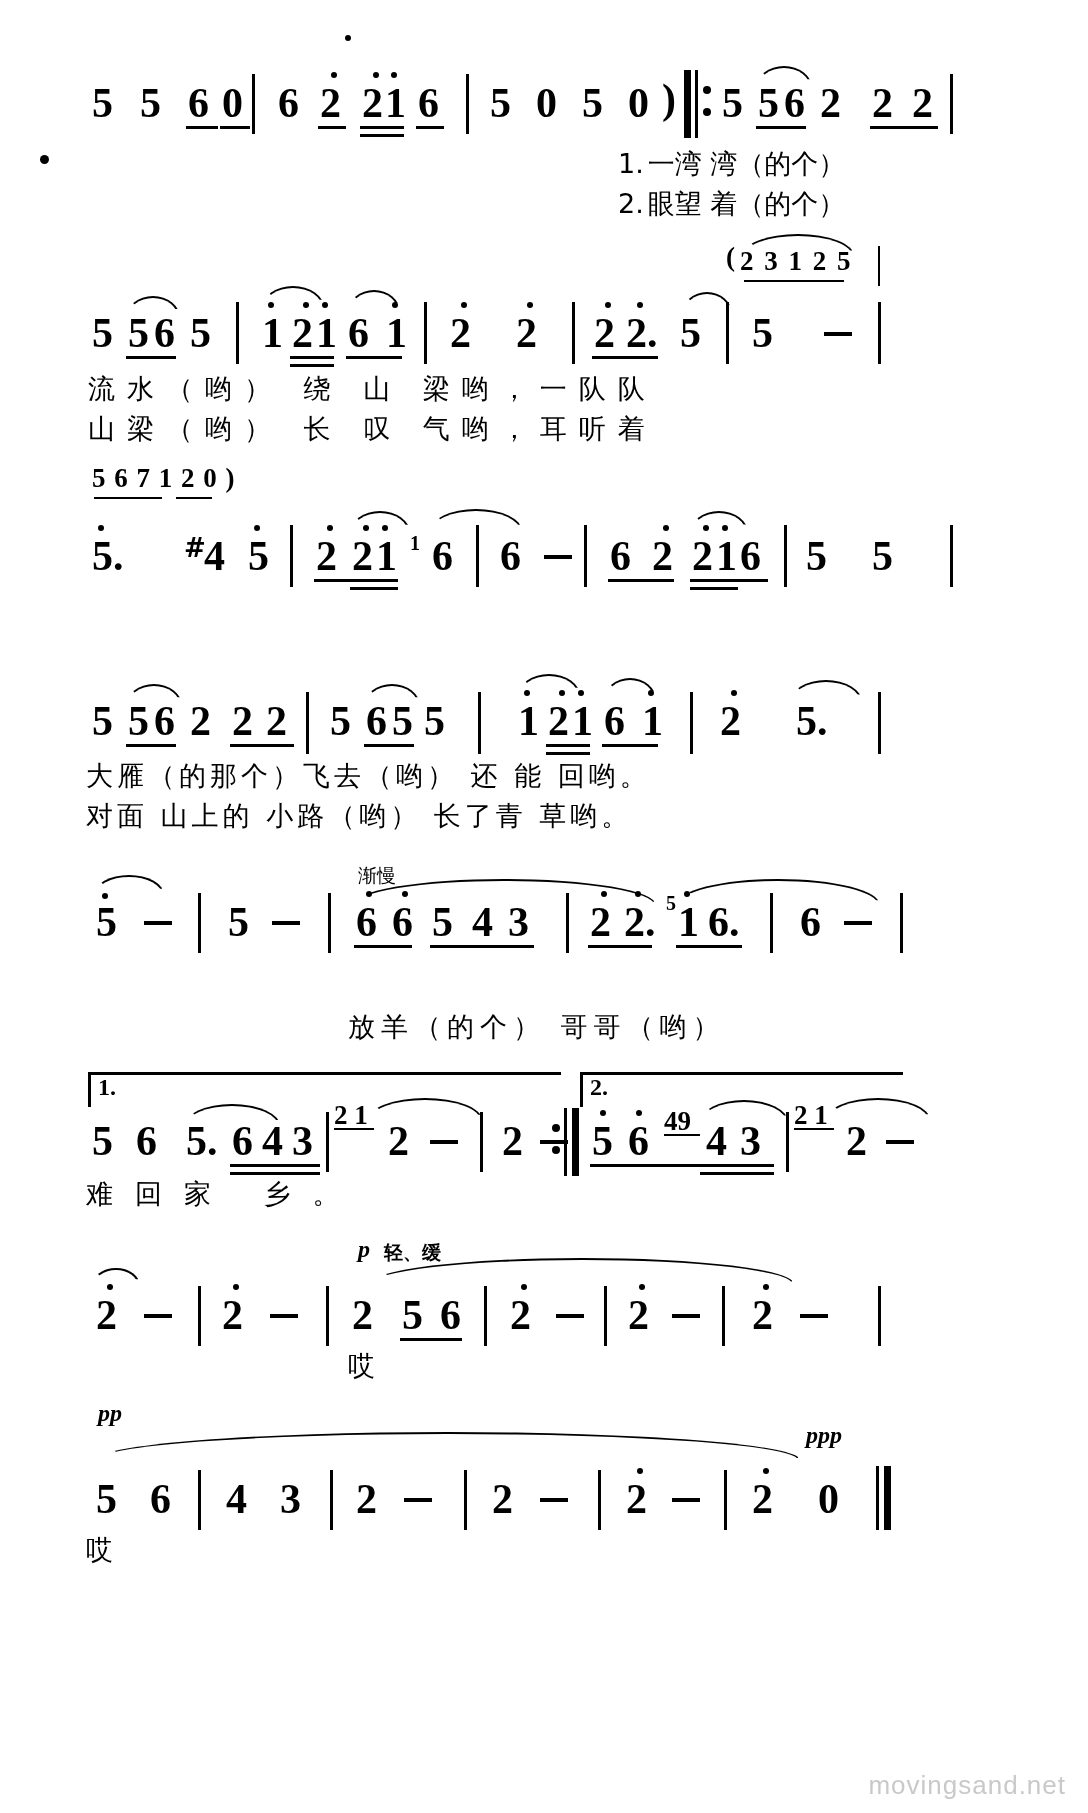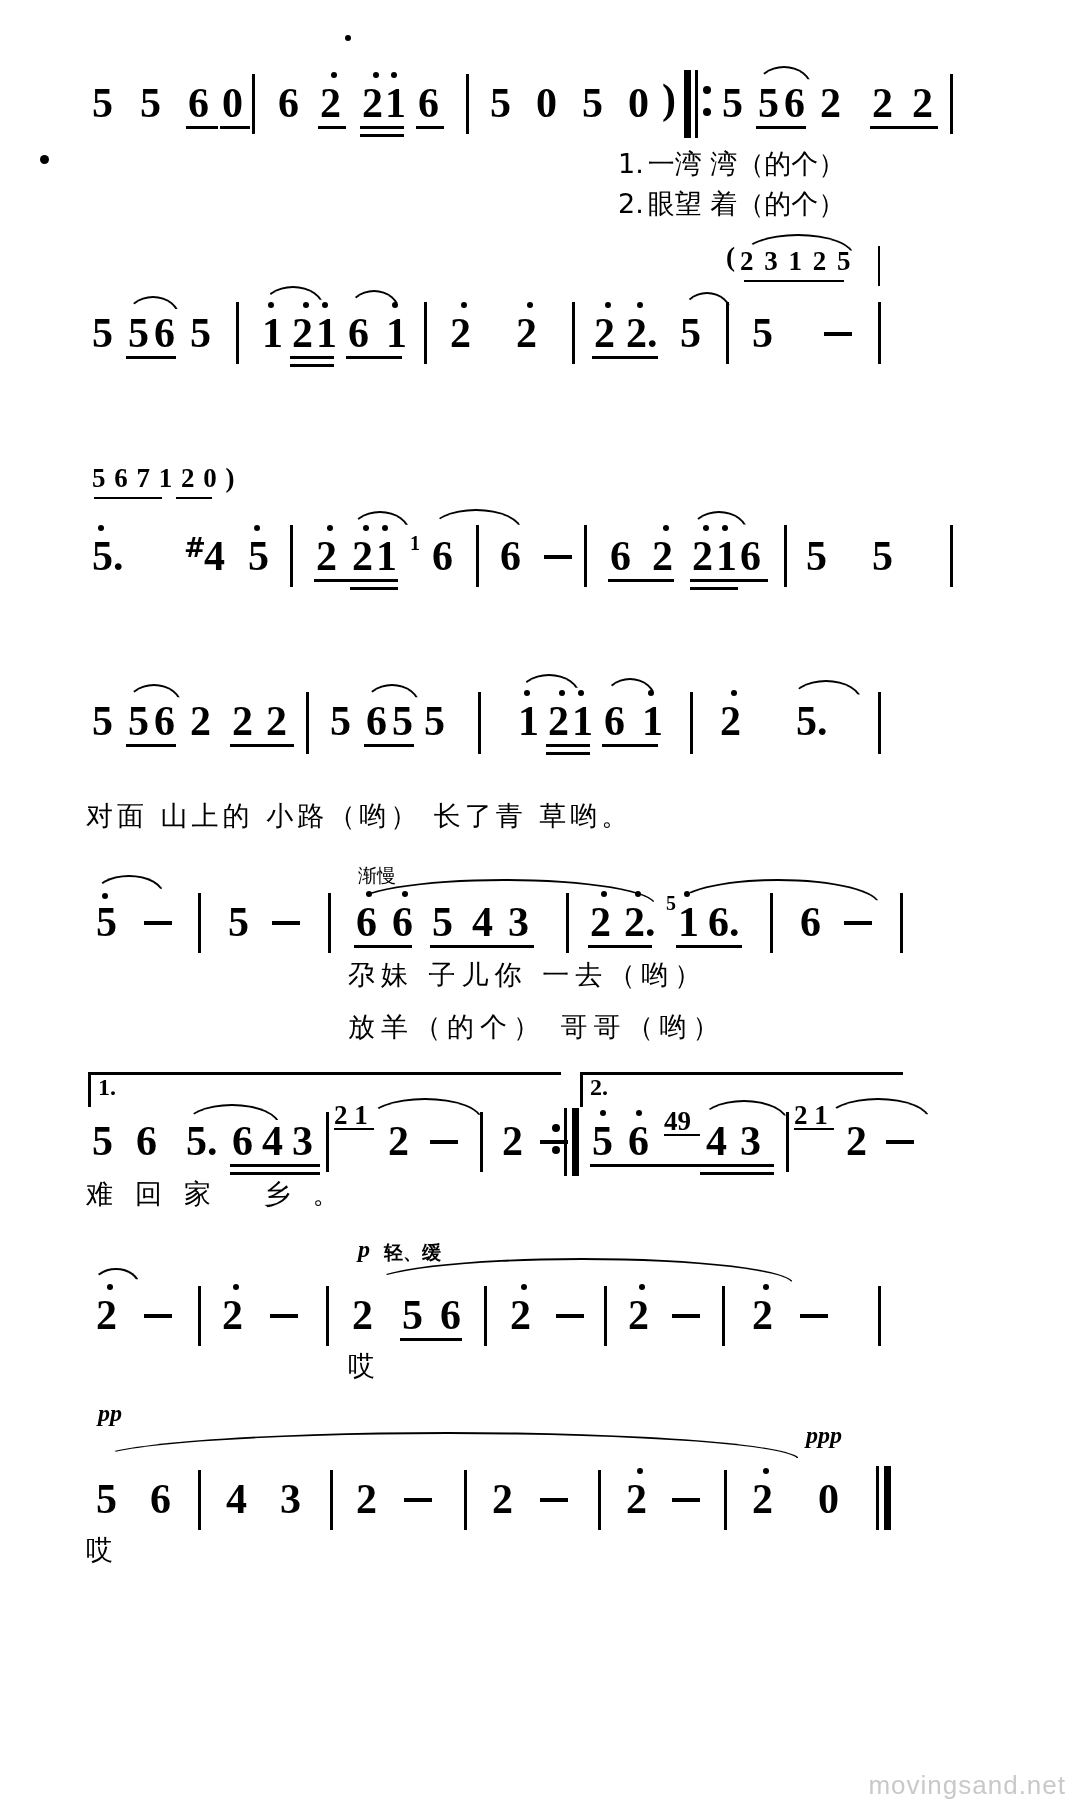--- a/index.html
+++ b/index.html
@@ -189,20 +189,26 @@
     <div class="abs num big" style="left:680px;top:62px;">5</div>
     <div class="slur" style="left:682px;top:42px;width:46px;"></div>
 
     <div class="bar" style="left:726px;top:52px;height:62px;"></div>
 
     <div class="abs num big" style="left:752px;top:62px;">5</div>
     <div class="dash" style="left:824px;top:82px;width:28px;"></div>
 
     <div class="bar" style="left:878px;top:52px;height:62px;"></div>
 
+    <div class="row" style="left:88px;top:125px;">
+      <span class="lyric" style="letter-spacing:12px;">流水（哟） 绕 山 梁哟，一队队</span>
+    </div>
+    <div class="row" style="left:88px;top:165px;">
+      <span class="lyric" style="letter-spacing:12px;">山梁（哟） 长 叹 气哟，耳听着</span>
+    </div>
   </div>
 
   <div class="abs" style="left:0;top:455px;width:1088px;height:210px;">
 
     <div class="abs num small" style="left:92px;top:10px;letter-spacing:1px;">5 6 7 1 2 0 )</div>
     <div class="beam" style="left:94px;top:42px;width:68px;height:2px;"></div>
     <div class="beam" style="left:176px;top:42px;width:36px;height:2px;"></div>
 
     <div class="abs num big" style="left:92px;top:80px;">5.</div>
     <div class="dotup" style="left:98px;top:70px;"></div>
@@ -294,20 +300,23 @@
 
     <div class="bar" style="left:690px;top:22px;height:62px;"></div>
 
     <div class="abs num big" style="left:720px;top:30px;">2</div>
     <div class="dotup" style="left:731px;top:20px;"></div>
     <div class="slur" style="left:790px;top:10px;width:68px;"></div>
     <div class="abs num big" style="left:796px;top:30px;">5.</div>
 
     <div class="bar" style="left:878px;top:22px;height:62px;"></div>
 
+    <div class="row" style="left:86px;top:92px;">
+      <span class="lyric" style="letter-spacing:4px;">大雁（的那个）飞去（哟） 还 能 回哟。</span>
+    </div>
     <div class="row" style="left:86px;top:132px;">
       <span class="lyric" style="letter-spacing:4px;">对面 山上的 小路（哟） 长了青 草哟。</span>
     </div>
   </div>
 
   <div class="abs" style="left:0;top:865px;width:1088px;height:200px;">
     <div class="abs tempo" style="left:358px;top:-2px;">渐慢</div>
     <div class="slur" style="left:94px;top:10px;width:66px;height:16px;"></div>
     <div class="slur" style="left:352px;top:14px;width:300px;height:22px;"></div>
     <div class="slur" style="left:676px;top:14px;width:200px;height:22px;"></div>
@@ -346,23 +355,20 @@
     <div class="abs num big" style="left:708px;top:36px;">6.</div>
     <div class="beam" style="left:676px;top:80px;width:66px;"></div>
 
     <div class="bar" style="left:770px;top:28px;height:60px;"></div>
 
     <div class="abs num big" style="left:800px;top:36px;">6</div>
     <div class="dash" style="left:844px;top:56px;width:28px;"></div>
 
     <div class="bar" style="left:900px;top:28px;height:60px;"></div>
 
-    <div class="row" style="left:348px;top:96px;">
-      <span class="lyric" style="letter-spacing:6px;">尕妹 子儿你 一去（哟）</span>
-    </div>
     <div class="row" style="left:348px;top:148px;">
       <span class="lyric" style="letter-spacing:6px;">放羊（的个） 哥哥（哟）</span>
     </div>
   </div>
 
   <div class="abs" style="left:0;top:1060px;width:1088px;height:180px;">
     <div class="ending" style="left:88px;top:12px;width:470px;height:32px;"></div>
     <div class="abs endinglabel" style="left:98px;top:14px;">1.</div>
 
     <div class="ending" style="left:580px;top:12px;width:320px;height:32px;"></div>

